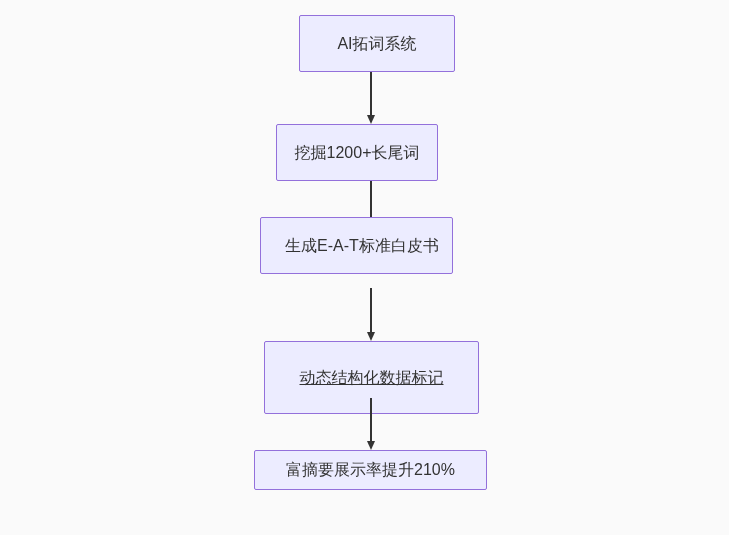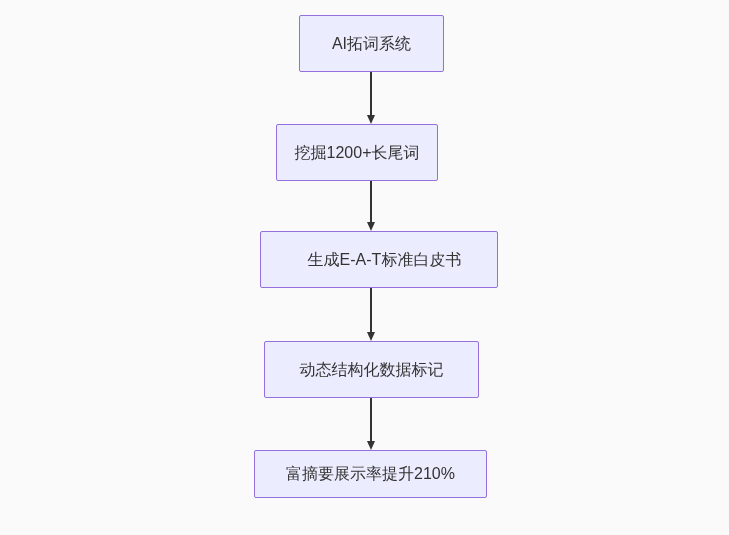--- a/index.html
+++ b/index.html
@@ -25,25 +25,25 @@
     border-radius: 2px;
     display: flex;
     align-items: center;
     justify-content: center;
     color: #333333;
     font-size: 16px;
     line-height: 1.2;
     text-align: center;
     white-space: nowrap;
   }
-  .node-1 { left: 299px; top: 15px;  width: 145px; height: 57px; }
+  .node-1 { left: 299px; top: 15px;  width: 156px; height: 57px; }
   .node-2 { left: 276px; top: 124px; width: 162px; height: 57px; }
-  .node-3 { left: 260px; top: 231px; width: 238px; height: 57px; padding-left: 11px; }
-  .node-4 { left: 264px; top: 341px; width: 215px; height: 57px; }
-  .node-5 { left: 254px; top: 450px; width: 233px; height: 48px; justify-content: center; }
+  .node-3 { left: 260px; top: 217px; width: 193px; height: 57px; padding-left: 11px; }
+  .node-4 { left: 264px; top: 341px; width: 215px; height: 73px; text-decoration: underline; }
+  .node-5 { left: 254px; top: 450px; width: 233px; height: 40px; justify-content: center; }
 
   .edge {
     position: absolute;
     left: 367px;
     width: 8px;
     display: flex;
     flex-direction: column;
     align-items: center;
   }
   .edge-1 { top: 72px;  height: 52px; }

